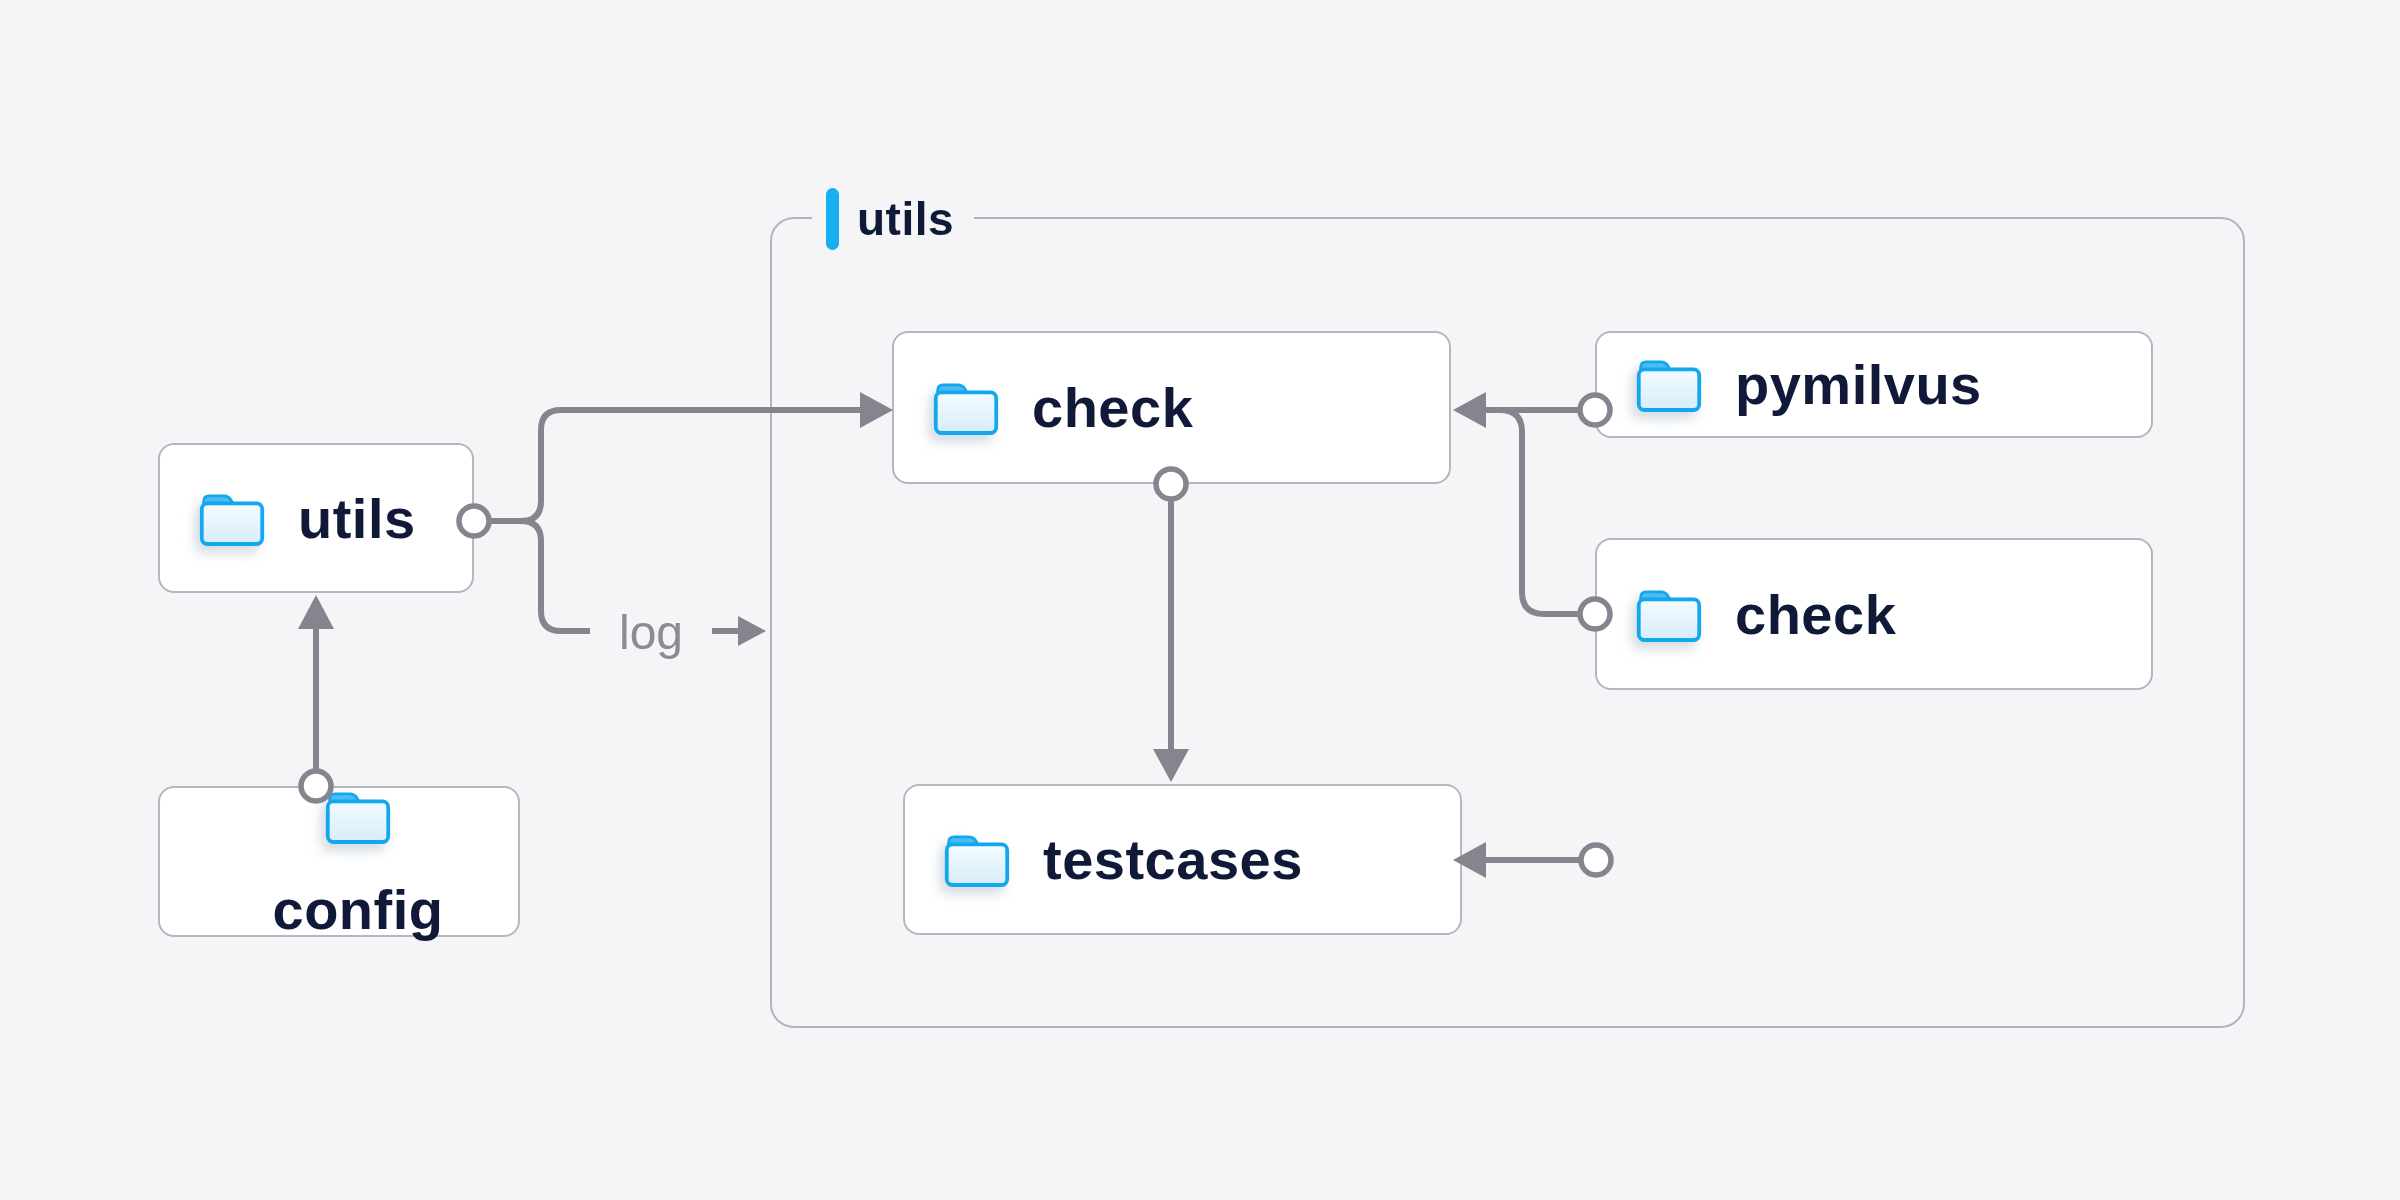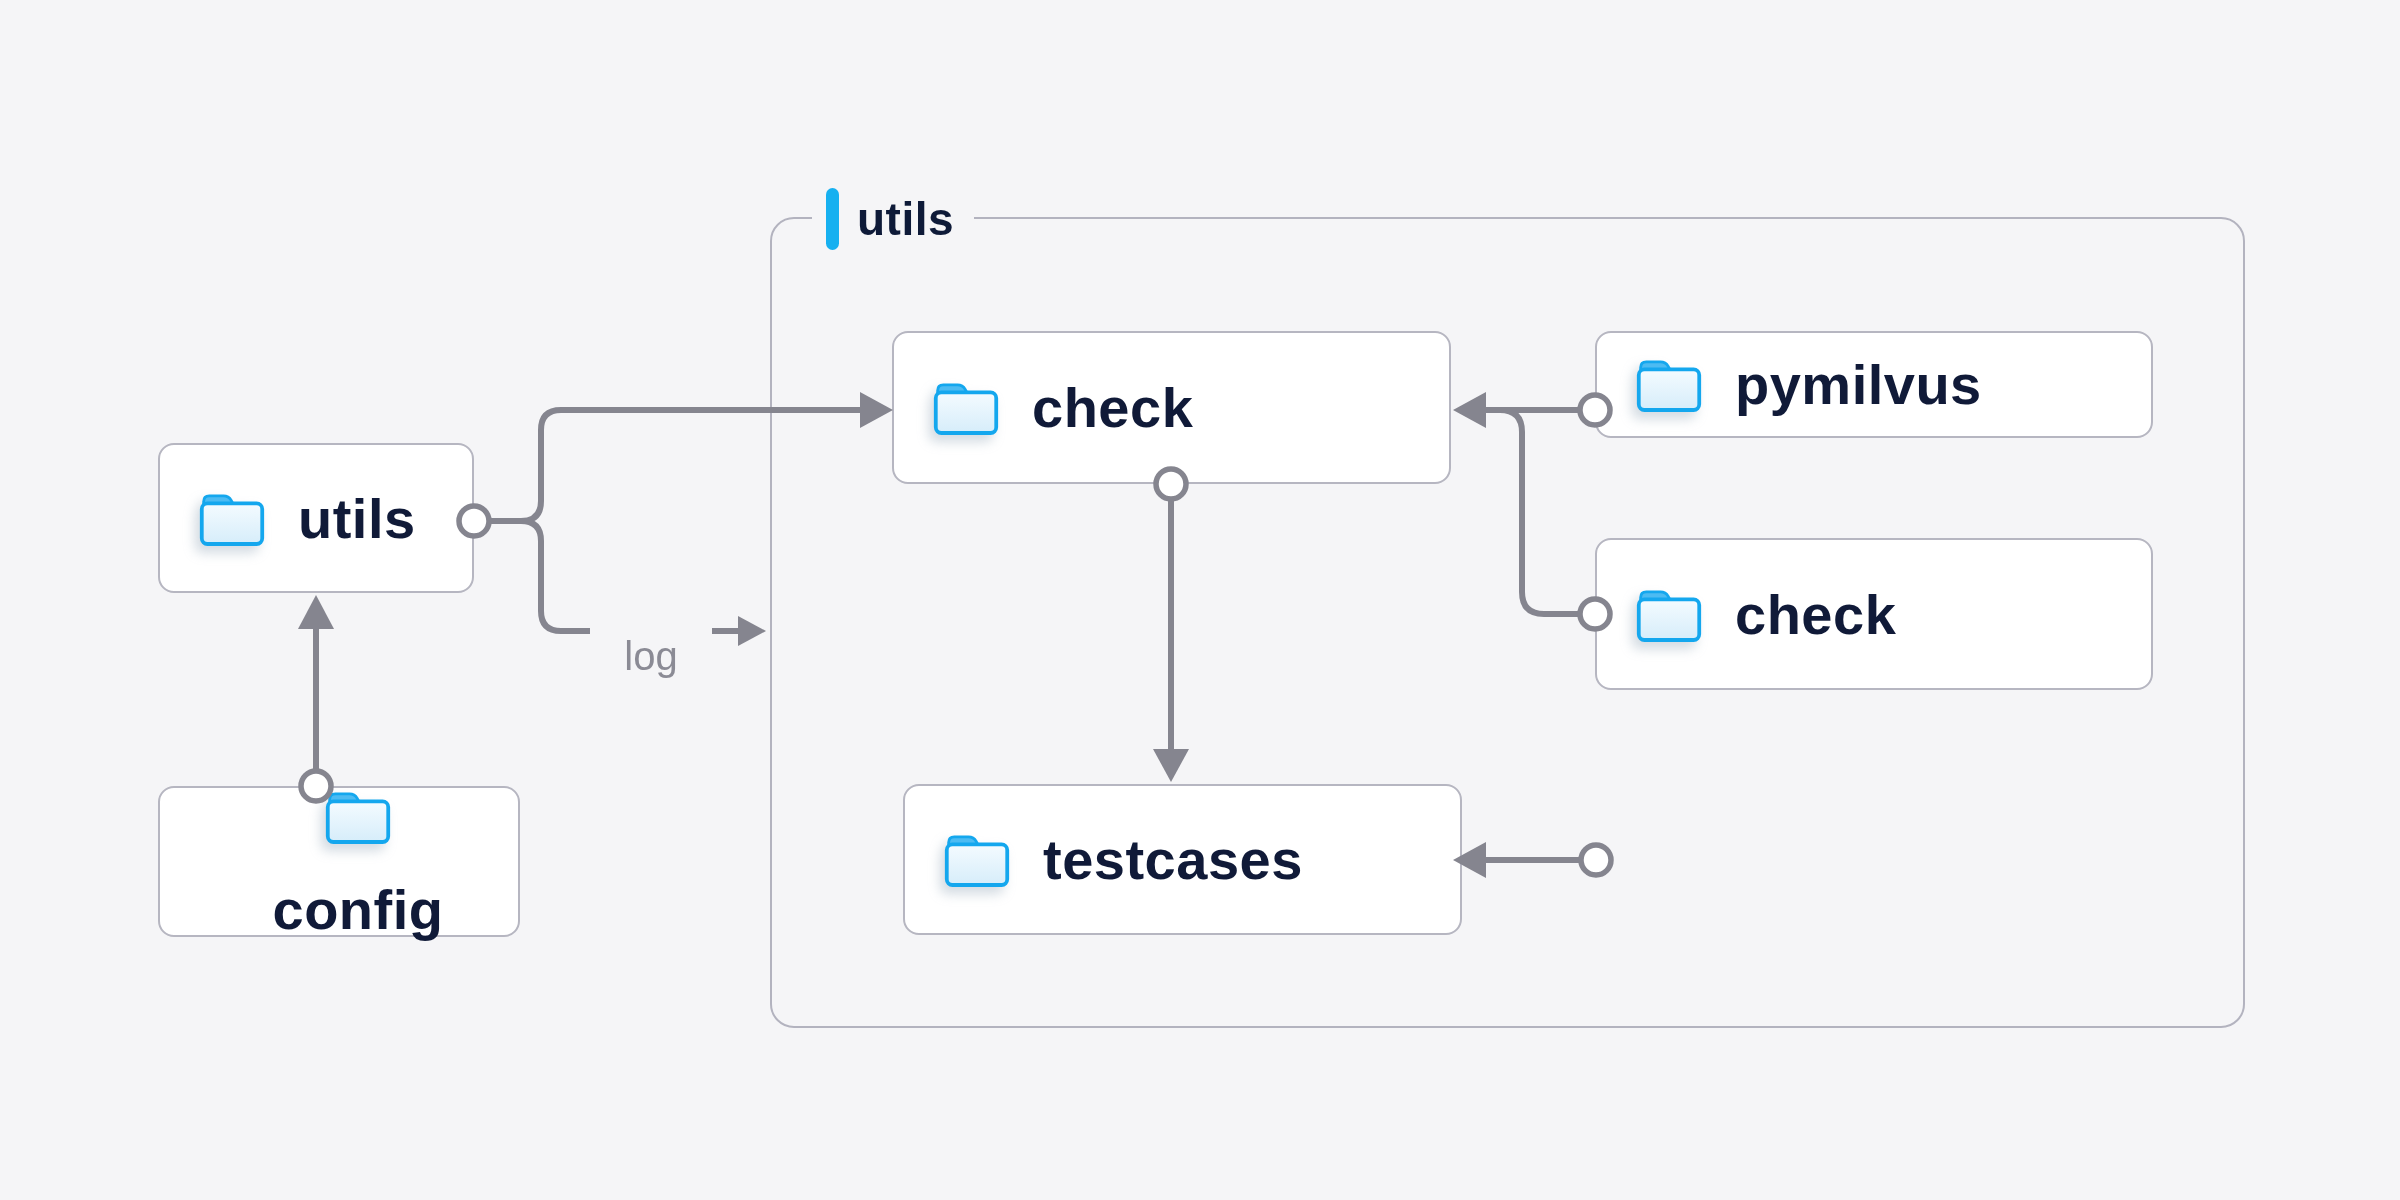--- a/index.html
+++ b/index.html
@@ -61,21 +61,21 @@
     position:absolute;inset:0;width:2400px;height:1200px;
     pointer-events:none;
   }
   .wire{stroke:#85858f;stroke-width:6;fill:none;}
   .dot{fill:#ffffff;stroke:#85858f;stroke-width:5.5;}
   .head{fill:#85858f;stroke:none;}
 
   .edge-label{
     position:absolute;left:596px;top:604px;width:110px;height:56px;
     display:flex;align-items:center;justify-content:center;
-    font-size:40px;font-weight:400;color:#8b8b95;margin-top:24px;
+    font-size:48px;font-weight:400;color:#8b8b95;
   }
   .hidden-defs{position:absolute;width:0;height:0;}
 </style>
 </head>
 <body>
 
 <svg class="hidden-defs" aria-hidden="true">
   <defs>
     <linearGradient id="folderGrad" x1="0" y1="0" x2="0" y2="1">
       <stop offset="0" stop-color="#f4fbff"></stop>

